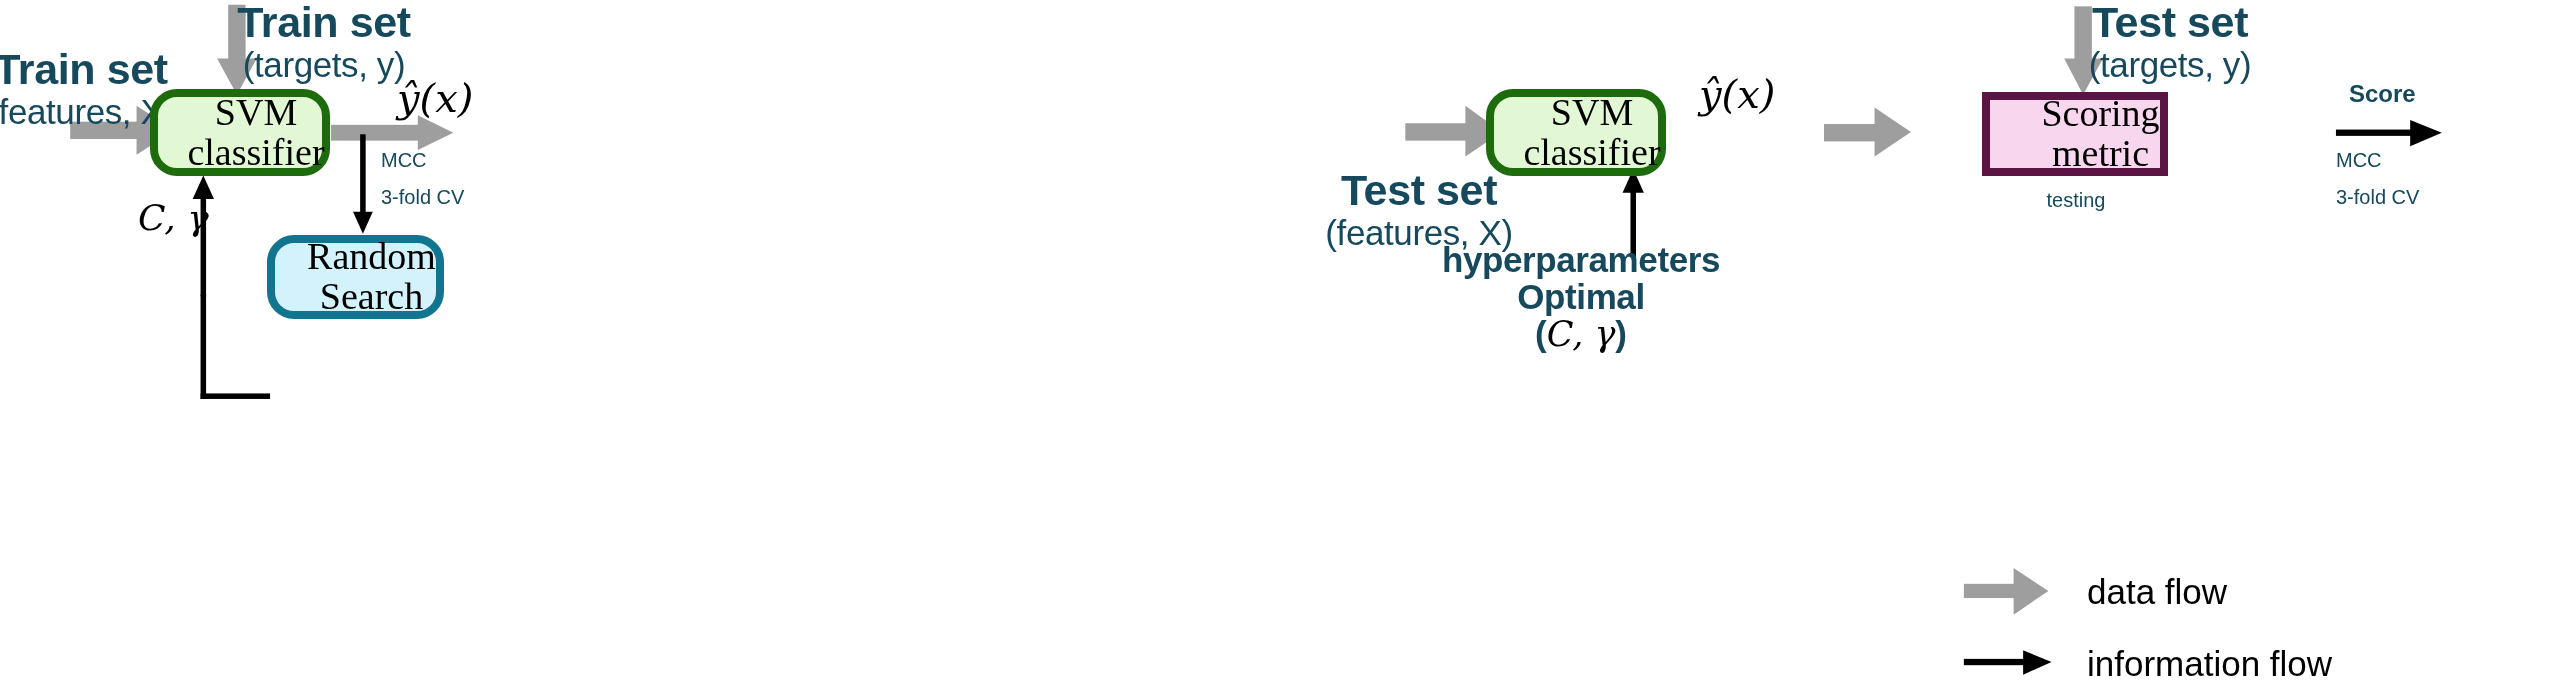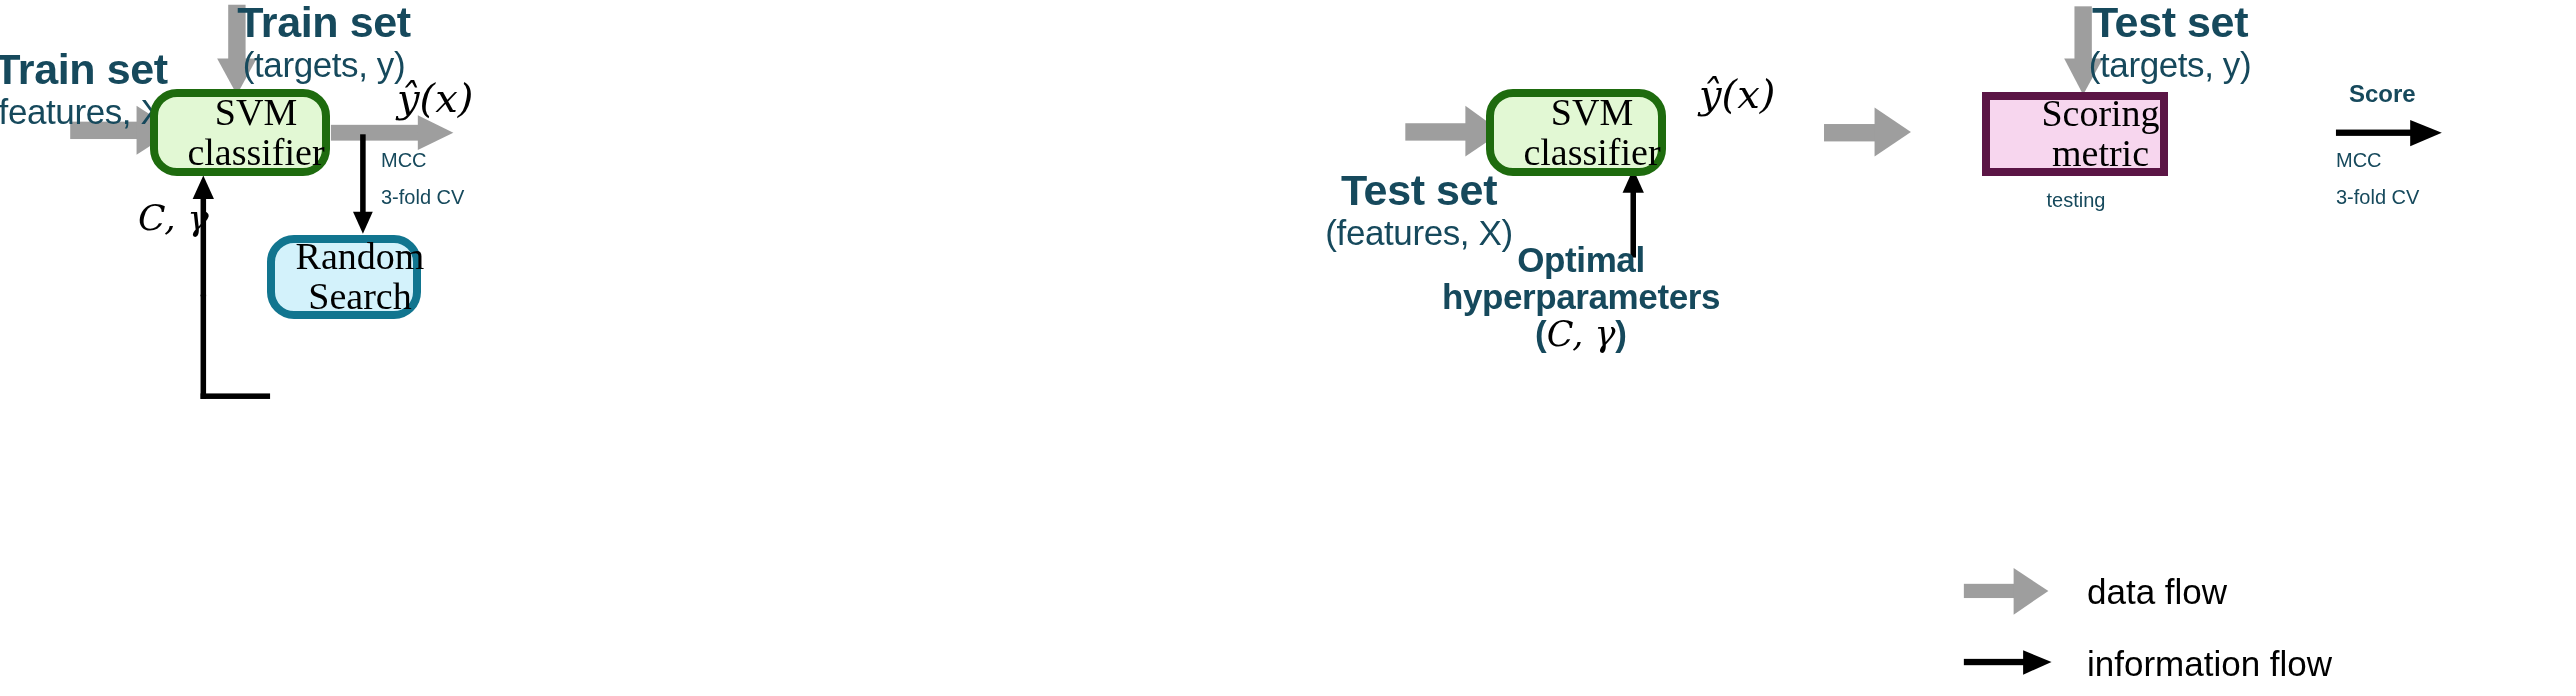--- a/index.html
+++ b/index.html
@@ -118,21 +118,21 @@
       <div>SVM</div>
       <div>classifier</div>
     </div>
   </div>
 
   <div class="lbl math blk annbig" style="left:397px;top:77px;font-size:40px;">ŷ(x)</div>
 
   <div class="lbl teal ann" style="left:381px;top:150px;">MCC</div>
   <div class="lbl teal ann" style="left:381px;top:187px;">3-fold CV</div>
 
-  <div class="box box-cyan" style="left:267px;top:235px;width:154px;height:84px;">
+  <div class="box box-cyan" style="left:267px;top:235px;width:177px;height:84px;">
     <div class="btext cond">
       <div>Random</div>
       <div>Search</div>
     </div>
   </div>
 
   <div class="lbl math blk" style="left:138px;top:199px;font-size:36px;">C, γ</div>
 
 
   <div class="lbl ctr" style="left:1419px;top:168px;">
@@ -162,22 +162,22 @@
   </div>
 
   <div class="lbl teal ann ctr" style="left:2076px;top:190px;">testing</div>
 
   <div class="lbl tealbold" style="left:2349px;top:81px;font-size:24px;">Score</div>
 
   <div class="lbl teal ann" style="left:2336px;top:150px;">MCC</div>
   <div class="lbl teal ann" style="left:2336px;top:187px;">3-fold CV</div>
 
   <div class="lbl ctr" style="left:1581px;top:241px;">
+    <div class="hdrbold tealbold" style="font-size:35px;">hyperparameters</div>
     <div class="hdrbold tealbold" style="font-size:35px;">Optimal</div>
-    <div class="hdrbold tealbold" style="font-size:35px;">hyperparameters</div>
     <div style="font-size:35px;line-height:1.1;">
       <span class="tealbold">(</span><span class="math blk">C, γ</span><span class="tealbold">)</span>
     </div>
   </div>
 
   <div class="lbl blk" style="left:2087px;top:573px;font-size:35px;">data flow</div>
   <div class="lbl blk" style="left:2087px;top:645px;font-size:35px;">information flow</div>
 
 </div>
 

